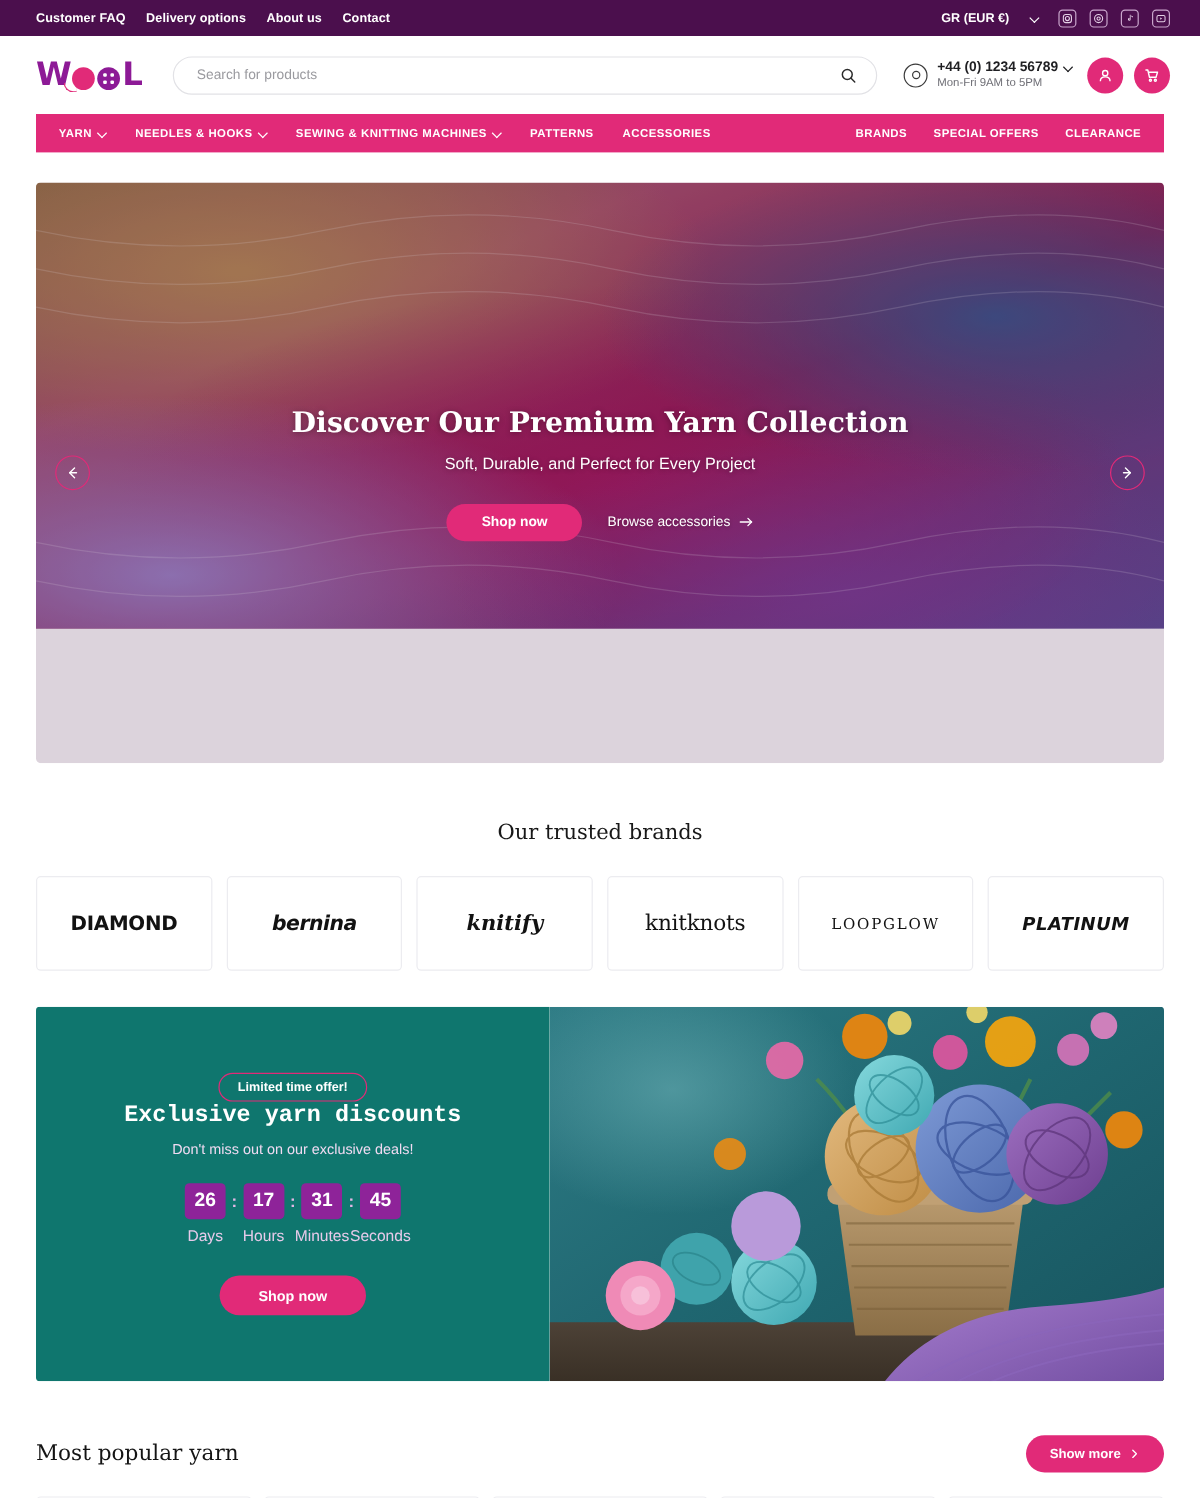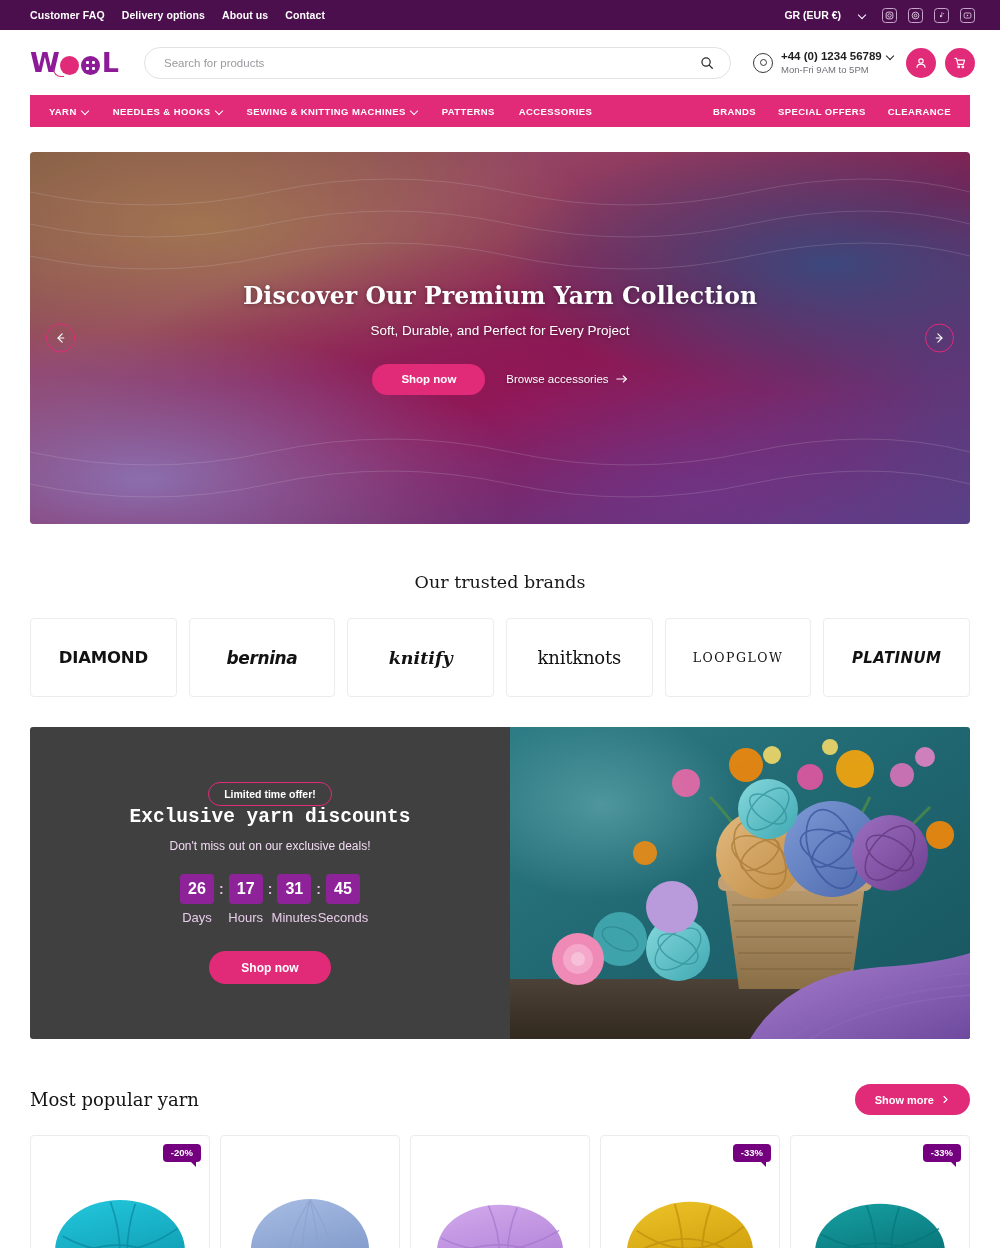--- a/index.html
+++ b/index.html
@@ -136,21 +136,21 @@
   .nav-left { gap: 24px; }
   .nav-right { margin-left: auto; gap: 22px; }
   .nav-item {
     color: #ffffff; font-size: 9.5px; font-weight: bold;
     letter-spacing: .4px; text-decoration: none;
     display: flex; align-items: center; gap: 5px; cursor: pointer;
   }
 
   
   .hero {
-    margin: 25px 30px 0; height: 372px;
+    margin: 25px 30px 0; height: 484px;
     border-radius: 4px; position: relative; overflow: hidden;
   }
   .hero-bg { position: absolute; inset: 0; }
   .hero-overlay { position: absolute; inset: 0; background: rgba(60,10,60,.18); }
   .hero-content {
     position: relative; height: 100%;
     display: flex; flex-direction: column; align-items: center; justify-content: center;
     color: #fff; text-align: center;
   }
   .hero-title {
@@ -203,21 +203,21 @@
   .bn-bernina { font-family:"DejaVu Sans",sans-serif; font-weight:bold; font-size:17px; font-style:italic; letter-spacing:-.4px; }
   .bn-diamond { font-family:"DejaVu Sans",sans-serif; font-weight:bold; font-size:16.5px; letter-spacing:-.2px; }
   .bn-knitify { font-family:"DejaVu Serif",serif; font-weight:bold; font-size:17.5px; font-style:italic; }
   .bn-knitknots { font-family:"DejaVu Serif",serif; font-size:18px; letter-spacing:-.2px; }
   .bn-loopglow { font-family:"DejaVu Serif",serif; font-size:12.5px; letter-spacing:1.5px; }
   .bn-platinum { font-family:"DejaVu Sans",sans-serif; font-weight:bold; font-size:15px; letter-spacing:.4px; font-style:italic; }
 
   
   .promo { margin: 30px 30px 0; display: flex; height: 312px; border-radius: 3px; overflow: hidden; }
   .promo-left {
-    width: 480px; background: #404040; color: #fff;
+    width: 428px; background: #0f766e; color: #fff;
     display: flex; flex-direction: column; align-items: center; justify-content: center;
   }
   .promo-badge {
     border: 1.2px solid #e12a78; border-radius: 14px;
     padding: 5px 15px; font-size: 10.5px; font-weight: bold; color: #fff;
   }
   .promo-title {
     font-family: Liberation Mono, monospace;
     font-size: 19.5px; font-weight: bold;
   }

